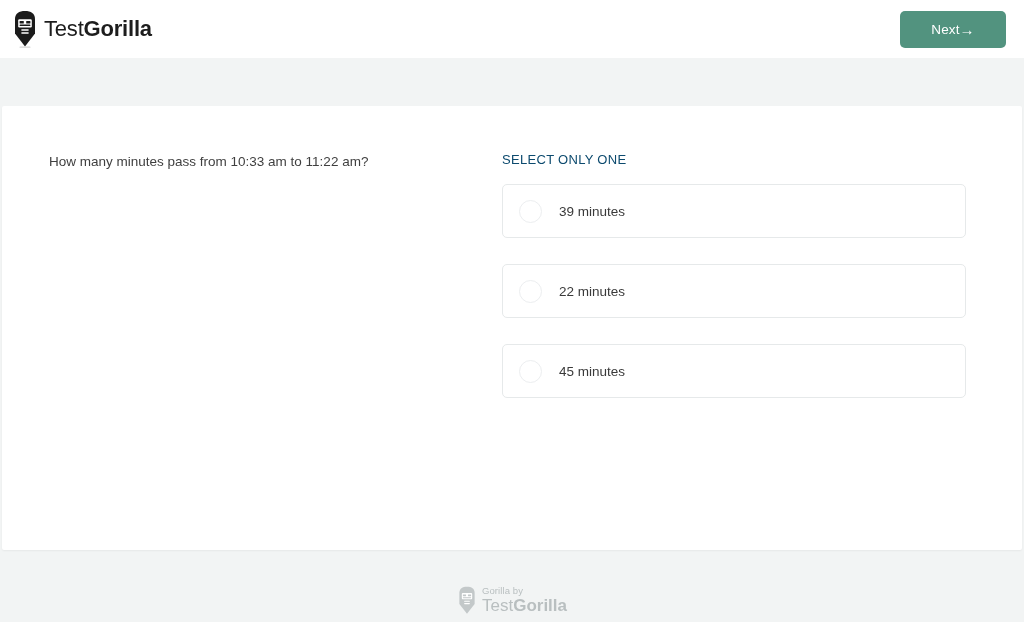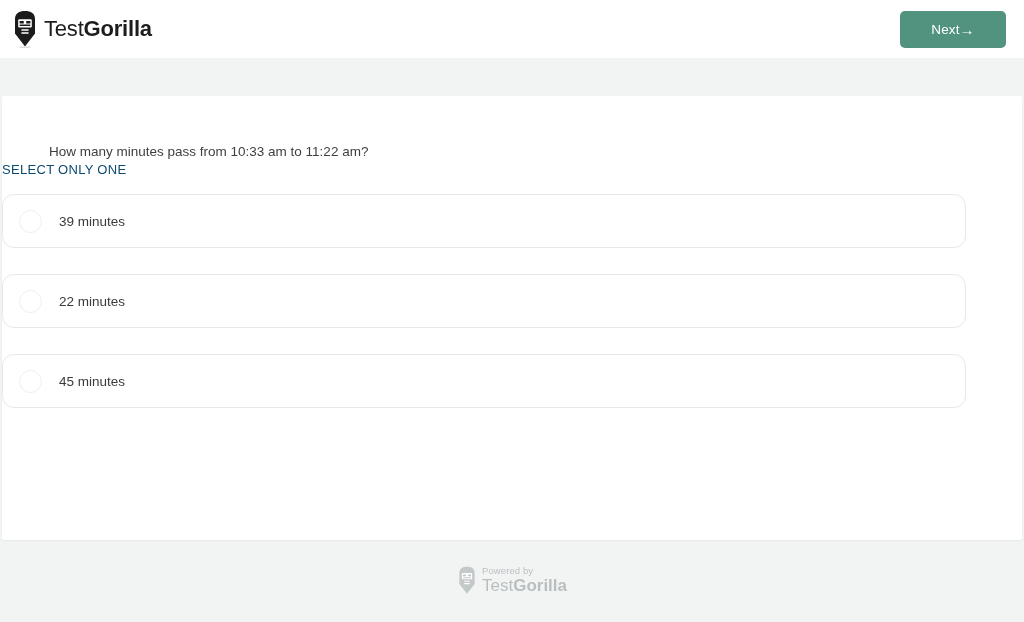--- a/index.html
+++ b/index.html
@@ -75,28 +75,27 @@
 
   
   .gap-band {
     height: 38px;
     background: #f2f4f4;
   }
 
   
   .content-card {
     position: relative;
-    margin: 0 2px;
+    margin: 10px 2px;
     height: 444px;
     background: #ffffff;
     border-radius: 2px;
     box-shadow: 0 1px 2px rgba(0,0,0,0.05);
     display: flex;
     padding: 46px 0 0 0;
-    flex-direction: column;
   }
 
   .question-pane {
     width: 500px;
     padding-left: 47px;
     padding-right: 20px;
   }
 
   .question-text {
     font-size: 13.5px;
@@ -120,21 +119,21 @@
   .option-list {
     display: flex;
     flex-direction: column;
     gap: 26px;
   }
 
   .option-card {
     height: 54px;
     background: #ffffff;
     border: 1px solid #e6e9ea;
-    border-radius: 12px;
+    border-radius: 5px;
     display: flex;
     align-items: center;
     padding-left: 16px;
     cursor: pointer;
   }
 
   .radio-circle {
     width: 23px;
     height: 23px;
     border-radius: 50%;
@@ -264,17 +263,17 @@
         <path d="M3 9 C3 3.6 7 1 13 1 C19 1 23 3.6 23 9 L23 23.5 L13 36.5 L3 23.5 Z" fill="#c3c8c9"></path>
         <rect x="6.2" y="9.2" width="13.6" height="8.2" rx="1.2" fill="#ffffff"></rect>
         <rect x="7.6" y="11" width="4.2" height="2.4" rx="0.5" fill="#c3c8c9"></rect>
         <rect x="14.2" y="11" width="4.2" height="2.4" rx="0.5" fill="#c3c8c9"></rect>
         <rect x="7.6" y="14.6" width="10.8" height="1.4" rx="0.6" fill="#c3c8c9"></rect>
         <rect x="9.2" y="19.2" width="7.6" height="1.6" rx="0.8" fill="#ffffff"></rect>
         <rect x="9.2" y="22.2" width="7.6" height="1.6" rx="0.8" fill="#ffffff"></rect>
       </svg>
     </span>
     <span class="footer-texts">
-      <span class="powered-by">Powered by</span>
+      <span class="powered-by">Gorilla by</span>
       <span class="footer-brand"><span class="light">Test</span><span class="bold">Gorilla</span></span>
     </span>
   </div>
 </div>
 
 </body></html>

